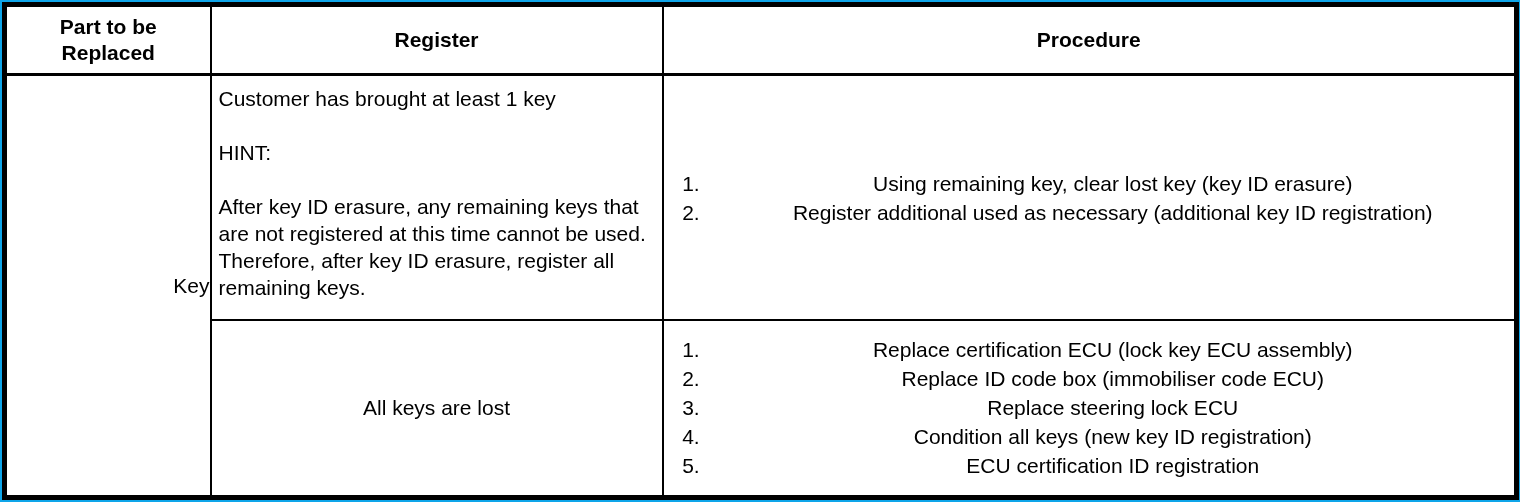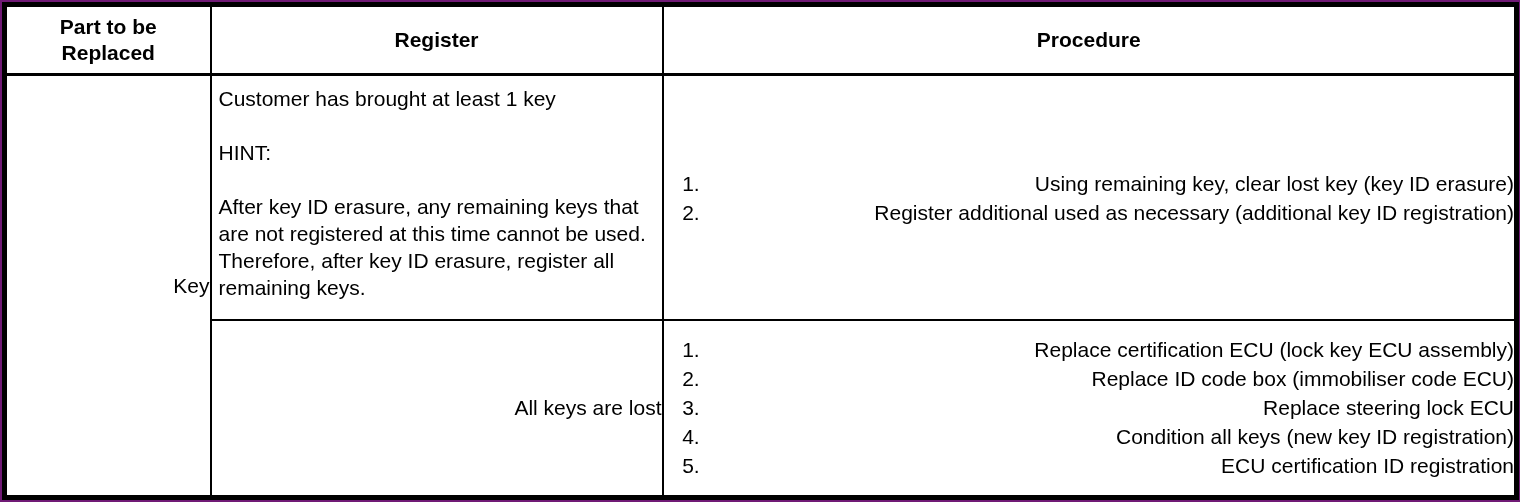--- a/index.html
+++ b/index.html
@@ -9,21 +9,21 @@
     background: #ffffff;
     width: 1520px;
     height: 502px;
     font-family: "Liberation Sans", sans-serif;
     color: #000000;
   }
   .page {
     position: relative;
     width: 1520px;
     height: 502px;
-    background: #701a75;
+    background: #0ea5e9;
     text-decoration: underline;
   }
   table.spec-table {
     position: absolute;
     left: 2px;
     top: 2px;
     width: 1512px;
     height: 494px;
     border-collapse: collapse;
     table-layout: fixed;
@@ -62,27 +62,27 @@
   }
   td.cond-cell-1 {
     vertical-align: top;
     padding: 9px 8px 6px 7px;
     text-align: left;
   }
   td.cond-cell-1 .para { margin: 0 0 27px 0; }
   td.cond-cell-1 .para:last-child { margin-bottom: 12px; }
   td.cond-cell-2 {
     vertical-align: middle;
-    text-align: right;
+    text-align: center;
     margin-top: 32px;
   }
   td.proc-cell {
     vertical-align: middle;
     padding-left: 10px;
-    text-align: right;
+    text-align: center;
   }
   ol.proc-list {
     margin: 0;
     padding-left: 32px;
     list-style: decimal outside;
   }
   ol.proc-list li {
     line-height: 29px;
     padding-left: 6px;
   }

